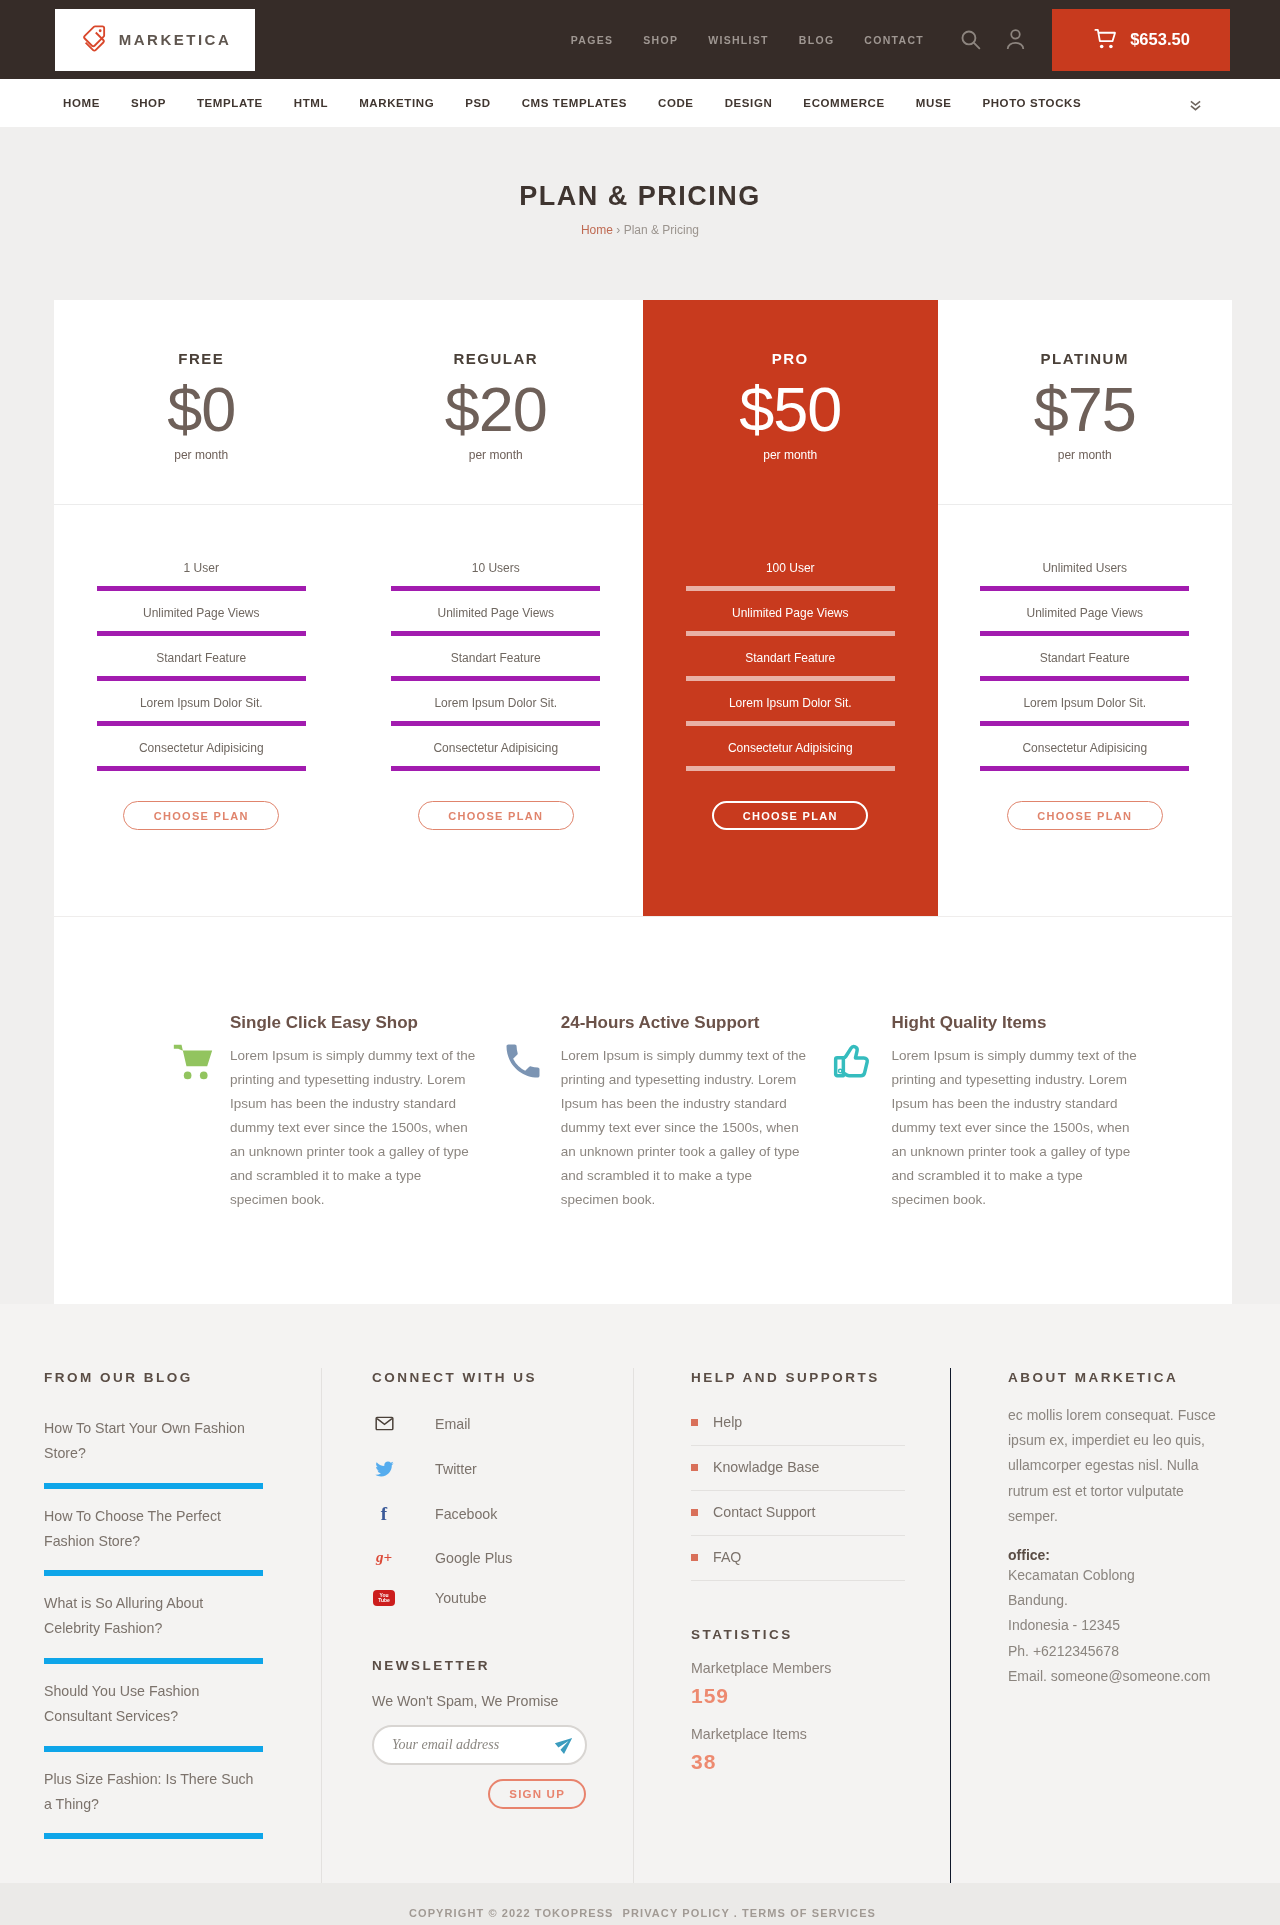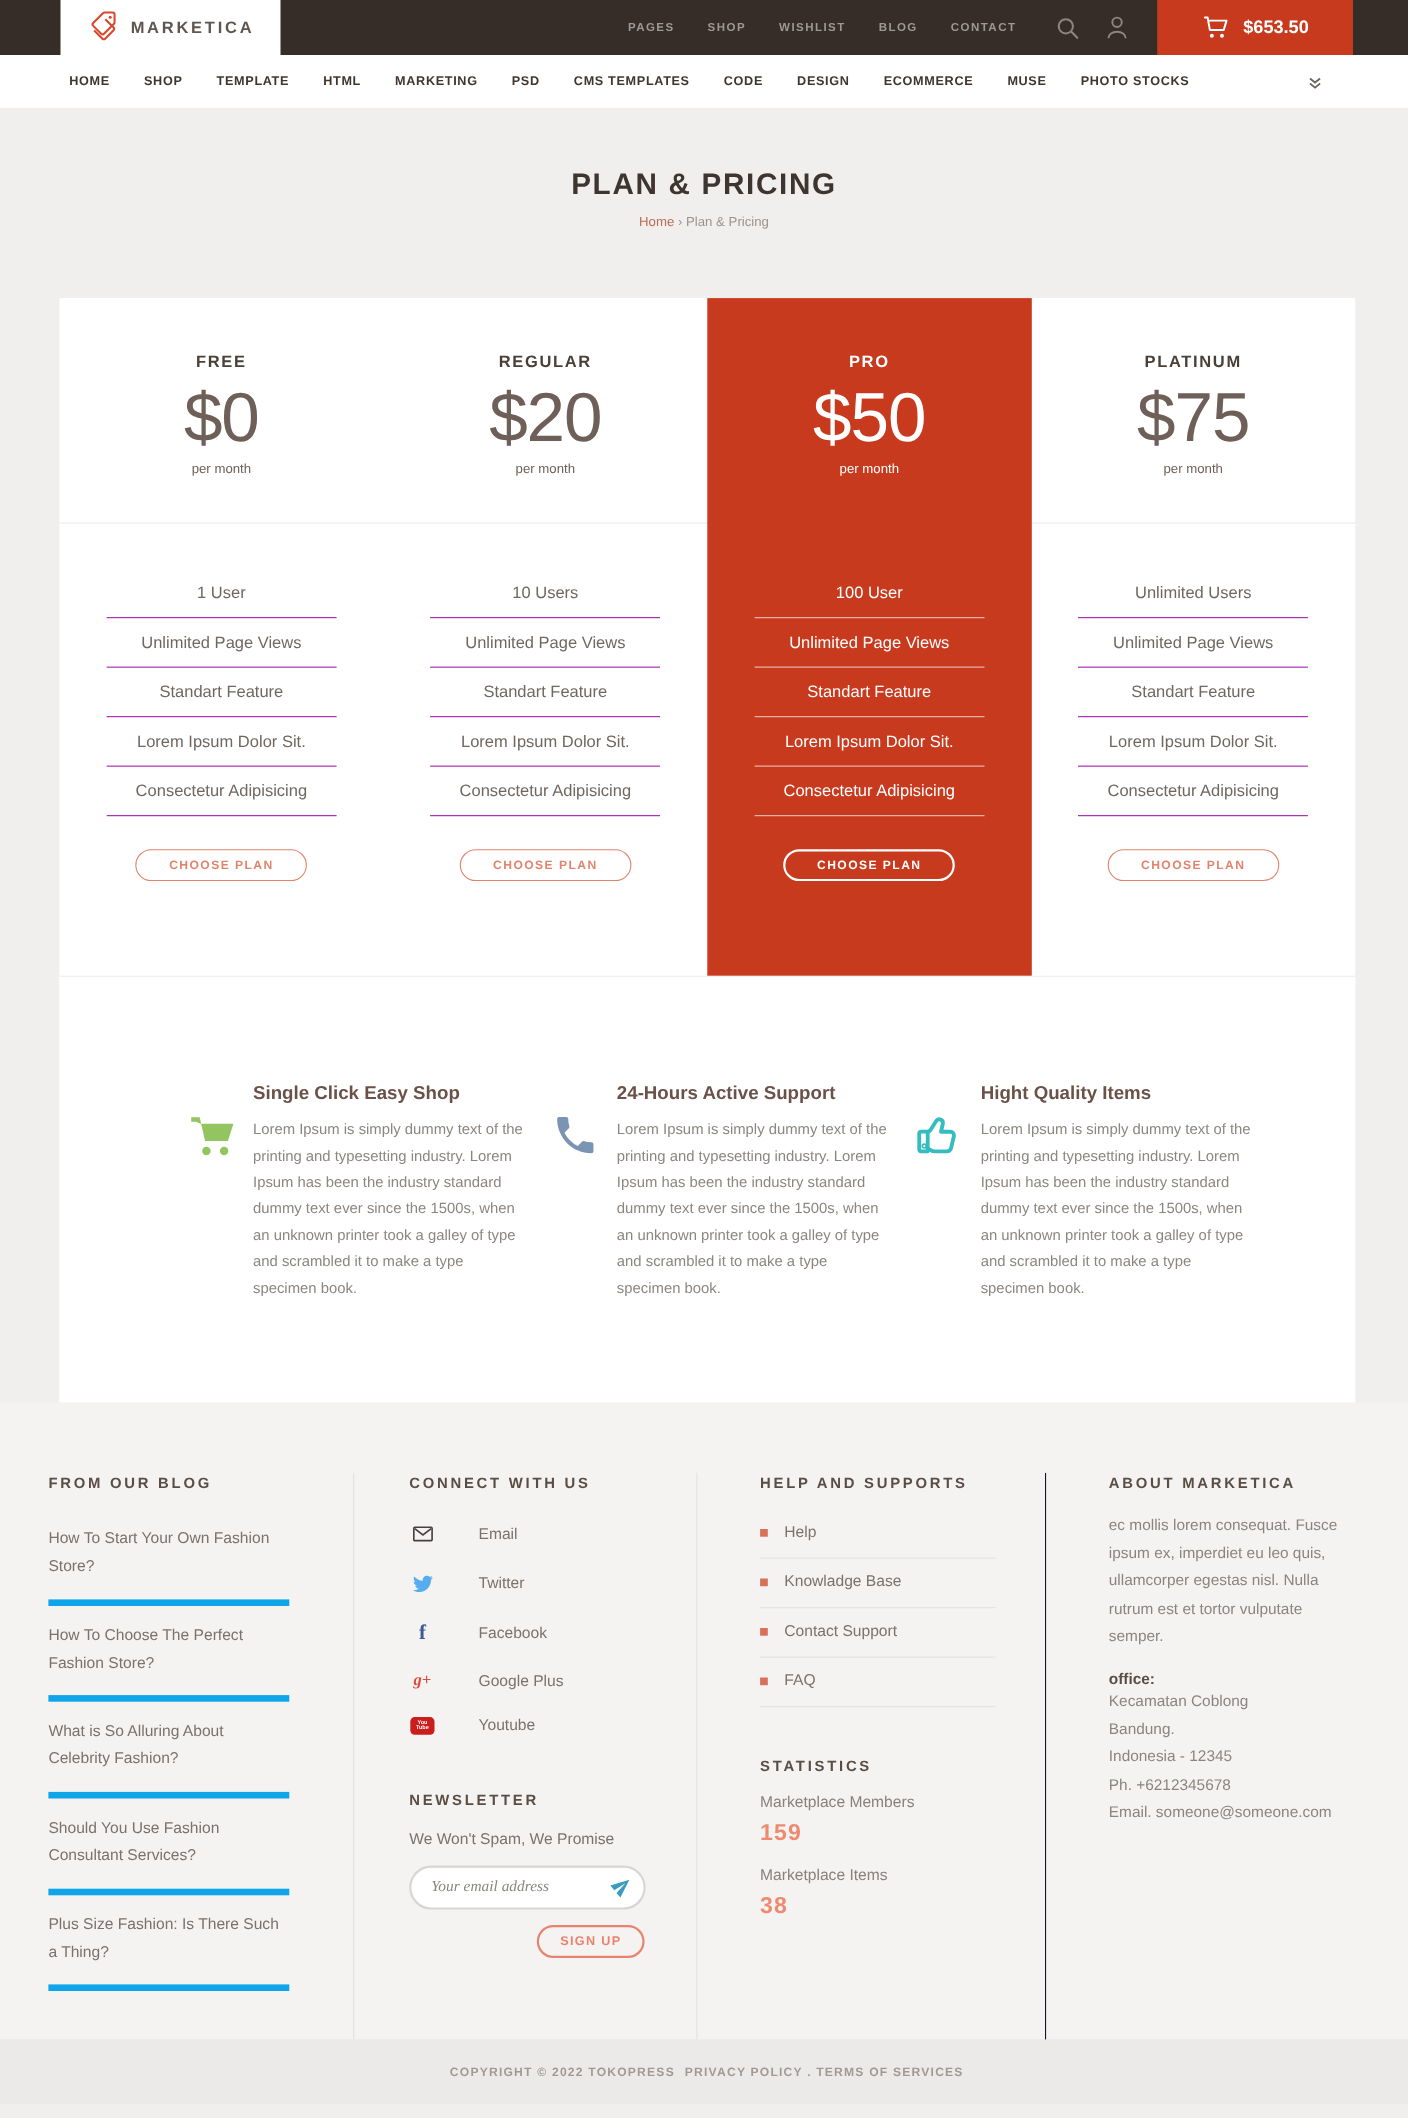--- a/index.html
+++ b/index.html
@@ -6,21 +6,21 @@
   html,body { margin:0; padding:0; }
   body {
     width:1280px; height:1925px; overflow:hidden;
     background:#f0efee;
     font-family:"Liberation Sans", sans-serif;
     -webkit-font-smoothing:antialiased;
   }
   a { text-decoration:none; }
 
   
-  .topbar { height:50px; background:#362c28; display:flex; align-items:center; }
+  .topbar { height:79px; background:#362c28; display:flex; align-items:center; }
   .logo { height:62px; width:200px; margin-left:55px; background:#fff;
           display:flex; align-items:center; justify-content:center; gap:10px; }
   .logo-text { font-size:15px; font-weight:700; letter-spacing:2.5px; color:#5f564f; }
   .topnav { display:flex; gap:30px; margin-left:auto; margin-right:34px; }
   .topnav a { font-size:10.5px; font-weight:700; letter-spacing:1.3px; color:#9f9792; }
   .hicons { display:flex; align-items:center; gap:20px; margin-right:24px; }
   .hicon { display:inline-flex; cursor:pointer; }
   .cartbox { height:62px; width:178px; background:#c83a1e; margin-right:50px;
              display:flex; align-items:center; justify-content:center; gap:11px;
              color:#fff; font-size:16.5px; font-weight:700; cursor:pointer; }
@@ -45,22 +45,22 @@
   .hdr-line { position:absolute; top:204px; left:0; right:0; height:1px; background:#ececec; }
   .plan { width:25%; text-align:center; padding-top:50px; position:relative; }
   .plan.pro { background:#c83a1e; }
   .plan-name { font-size:15px; font-weight:700; letter-spacing:1.5px; color:#4a4038; }
   .plan.pro .plan-name { color:#fff; }
   .plan-price { font-size:63px; font-weight:400; color:#6e6059; margin-top:6px; letter-spacing:-1px; }
   .plan.pro .plan-price { color:#fff; }
   .plan-period { font-size:12px; color:#6e6059; margin-top:3px; }
   .plan.pro .plan-period { color:#fff; }
   .plan-features { list-style:none; margin:84px auto 0; padding:0; width:71%; }
-  .plan-features li { height:45px; line-height:45px; font-size:15px; color:#6f6760;
-                      border-bottom:1px solid #a21caf; white-space:nowrap; }
+  .plan-features li { height:45px; line-height:45px; font-size:12px; color:#6f6760;
+                      border-bottom:5px solid #a21caf; white-space:nowrap; }
   .plan.pro .plan-features li { color:#fff; border-color:rgba(255,255,255,.6); }
   .plan-cta { display:inline-block; margin-top:30px; min-width:156px; padding:8px 10px 7px;
               border:1px solid #e0846c; border-radius:17px; color:#e0846c;
               font-size:11px; font-weight:700; letter-spacing:1.3px; cursor:pointer; }
   .plan.pro .plan-cta { border:2px solid #fff; color:#fff; padding:7px 10px 6px; }
 
   
   .benefits { display:flex; justify-content:space-between; height:387px;
               padding:96px 92px 0 116px; background:#fff; }
   .benefit { width:31.8%; display:flex; align-items:flex-start; }

